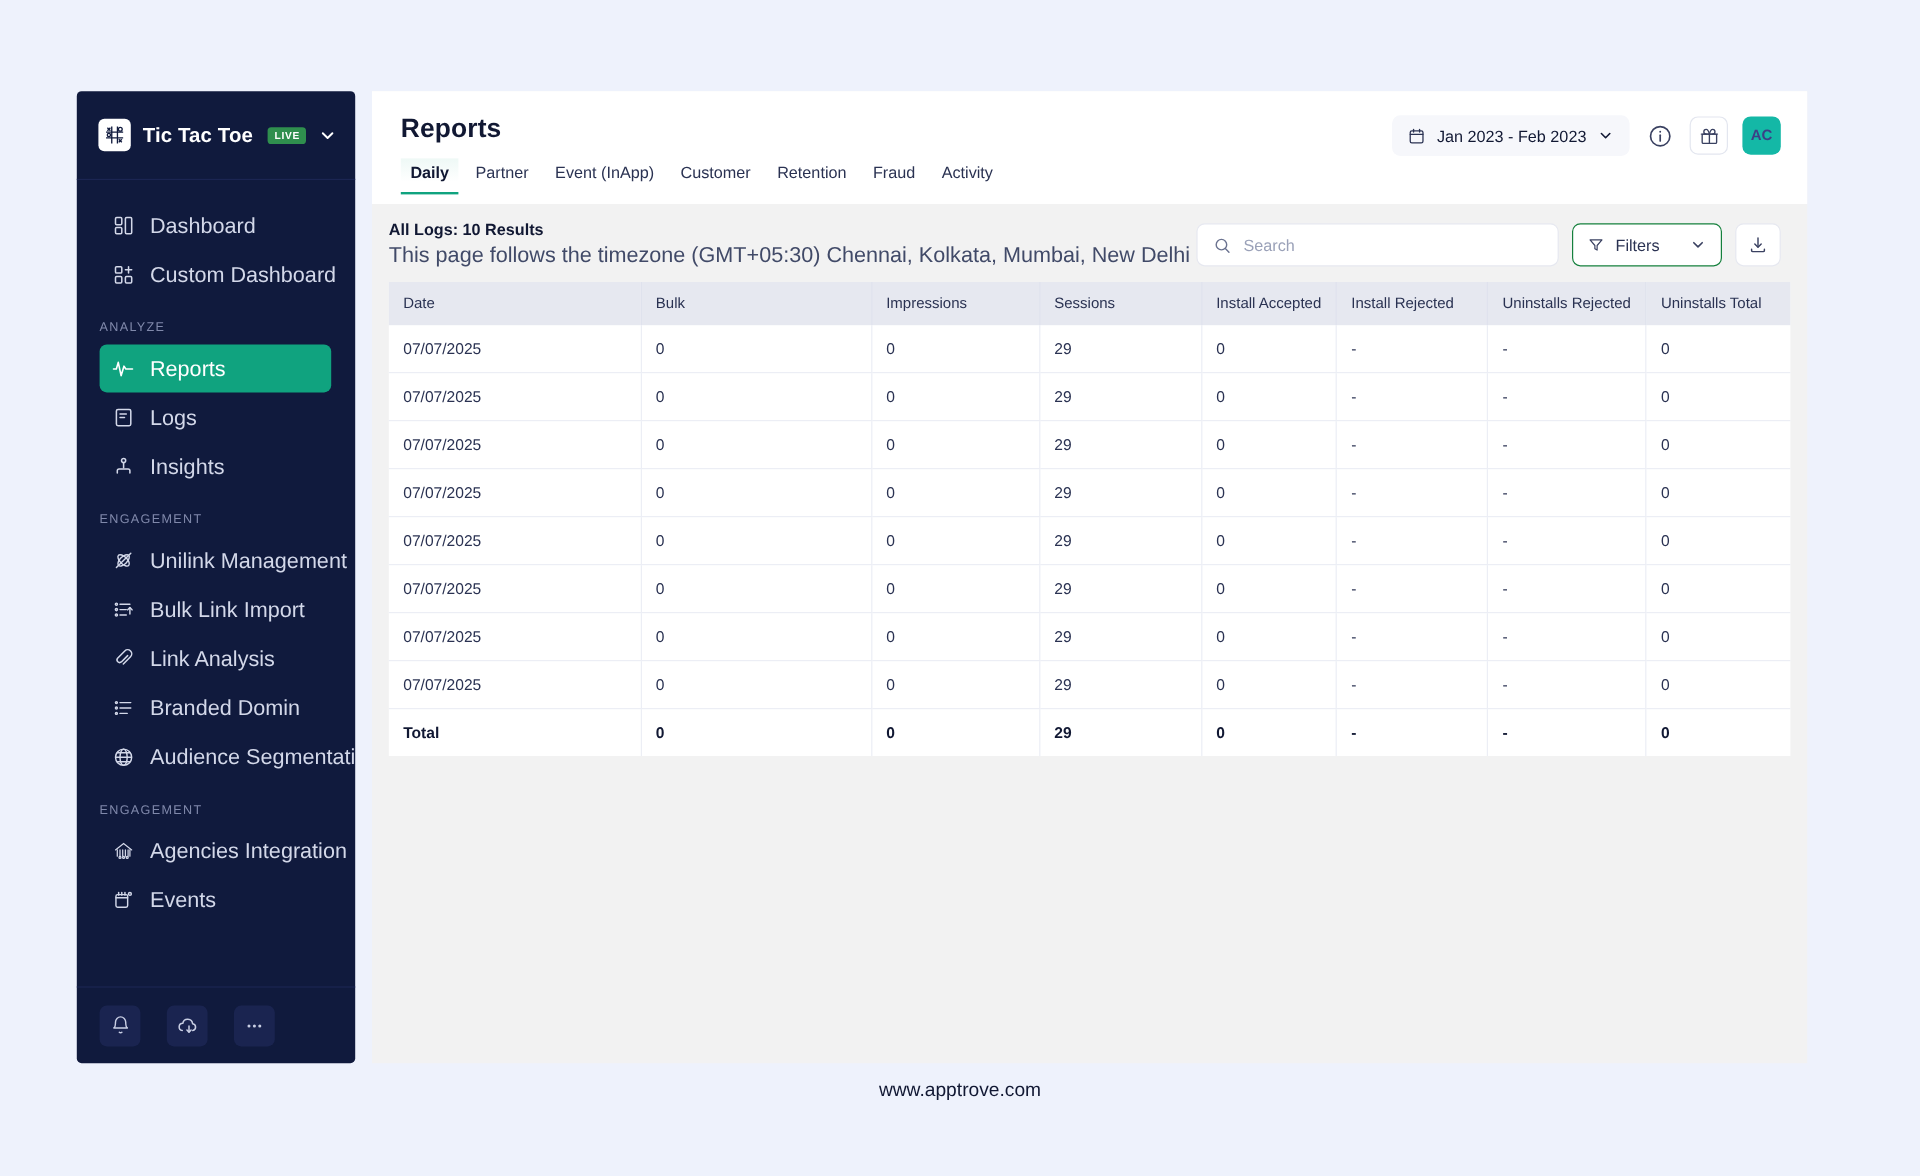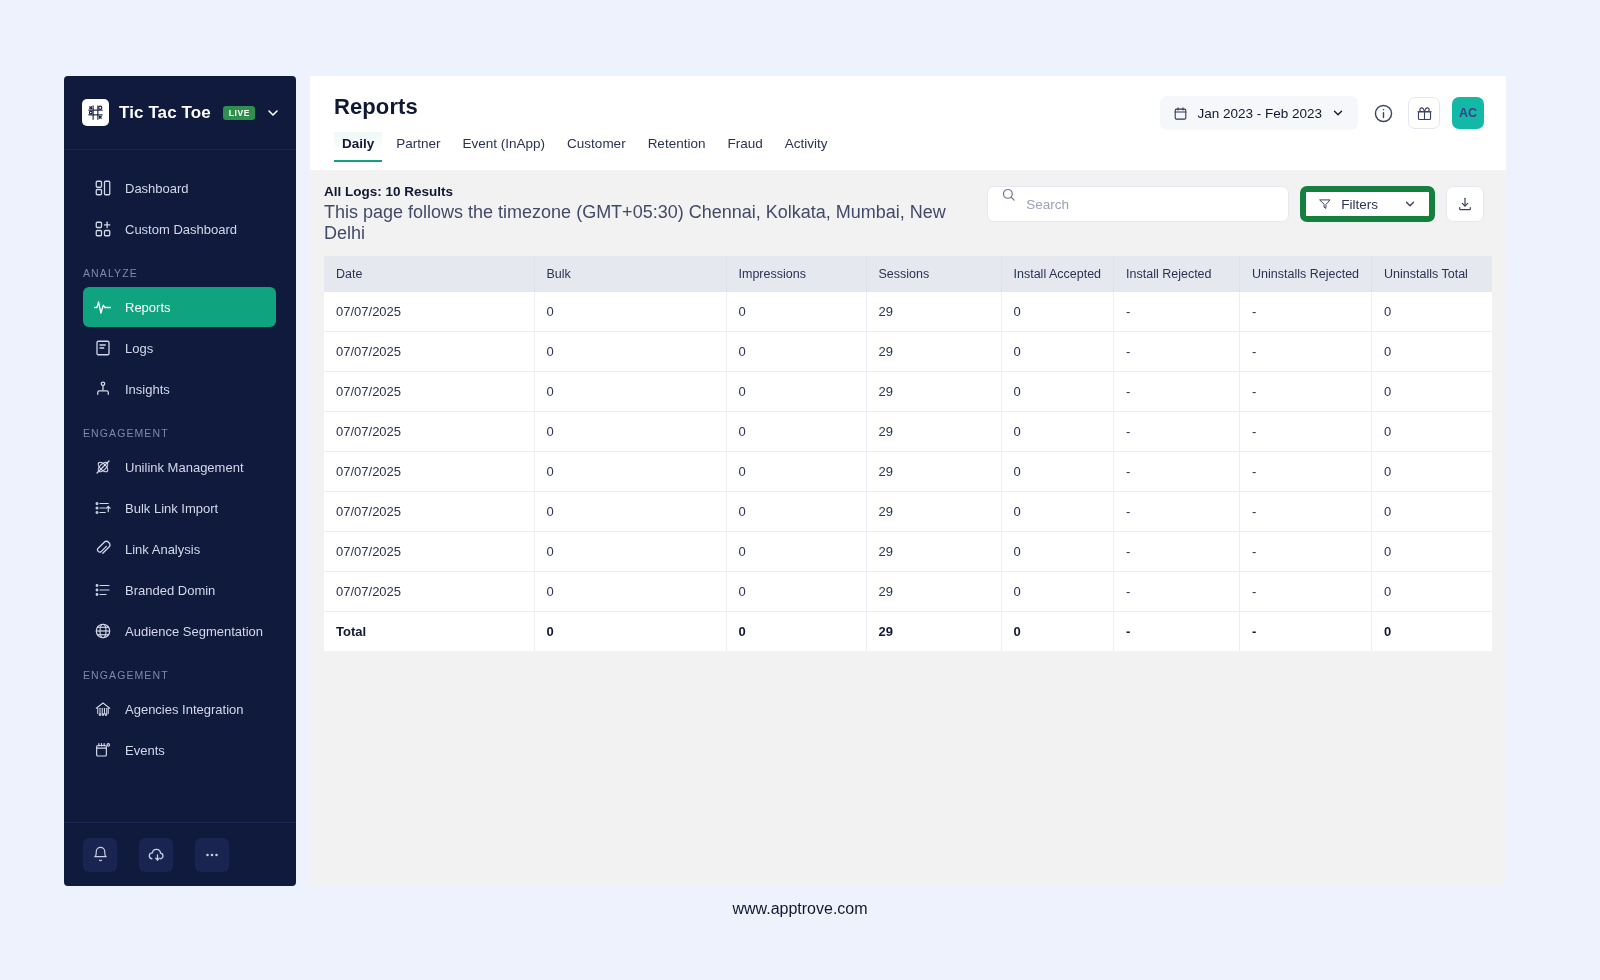--- a/index.html
+++ b/index.html
@@ -46,21 +46,21 @@
   .nav { flex: 1 1 auto; padding: 14px 0 0 0; overflow: hidden; }
   .nav-section {
     font-size: 10.5px; letter-spacing: 1.1px; color: #8089ab;
     padding: 0 0 0 19px; margin: 18px 0 8px 0;
     text-transform: uppercase; font-weight: 400;
   }
   .nav-item {
     display: flex; align-items: center; gap: 13px;
     height: 40px; margin: 1px 20px 1px 19px;
     padding: 0 10px; border-radius: 6px;
-    font-size: 13px; color: #d3d8e9; cursor: pointer;
+    font-size: 18px; color: #d3d8e9; cursor: pointer;
     white-space: nowrap;
   }
   .nav-item .ico { width: 19px; height: 19px; flex: 0 0 19px; display:flex; align-items:center; justify-content:center; }
   .nav-item.active { background: #10a37f; color: #ffffff; }
   .nav-item.active .ico svg { stroke: #ffffff; }
 
   .side-footer {
     flex: 0 0 64px; border-top: 1px solid #1b2552;
     display: flex; align-items: center; gap: 22px;
     padding: 0 19px;
@@ -122,30 +122,30 @@
   .toolbar {
     display: flex; align-items: flex-start; justify-content: space-between;
     padding: 14px 22px 12px 14px; flex: 0 0 auto;
   }
   .logs-title { font-size: 13.5px; font-weight: 700; color: #111833; }
   .logs-sub { font-size: 18px; color: #414a68; margin-top: 3px; }
   .tools { display: flex; align-items: center; gap: 11px; margin-top: 2px; }
   .search-box {
     width: 302px; height: 36px; background: #ffffff;
     border: 1px solid #e6e8f0; border-radius: 7px;
-    display: flex; gap: 10px; padding: 0 13px;
+    display: flex; align-items: center; gap: 10px; padding: 0 13px;
   }
   .search-box input {
     border: none; outline: none; font-size: 13.5px;
     font-family: "Liberation Sans", sans-serif;
     color: #111833; background: transparent; width: 100%;
   }
   .search-box input::placeholder { color: #9aa1b8; }
   .filter-btn {
-    height: 36px; background: #ffffff; border: 6px solid #15803d;
+    height: 36px; background: #ffffff; border: 1px solid #15803d;
     border-radius: 7px; display: flex; align-items: center; gap: 9px;
     padding: 0 12px; font-size: 13.5px; color: #2a3252; cursor: pointer;
   }
   .filter-btn .cv { margin-left: 16px; display:flex; }
   .dl-btn {
     width: 38px; height: 36px; background: #ffffff; border: 1px solid #e6e8f0;
     border-radius: 7px; display: flex; align-items: center; justify-content: center; cursor: pointer;
   }
 
   

